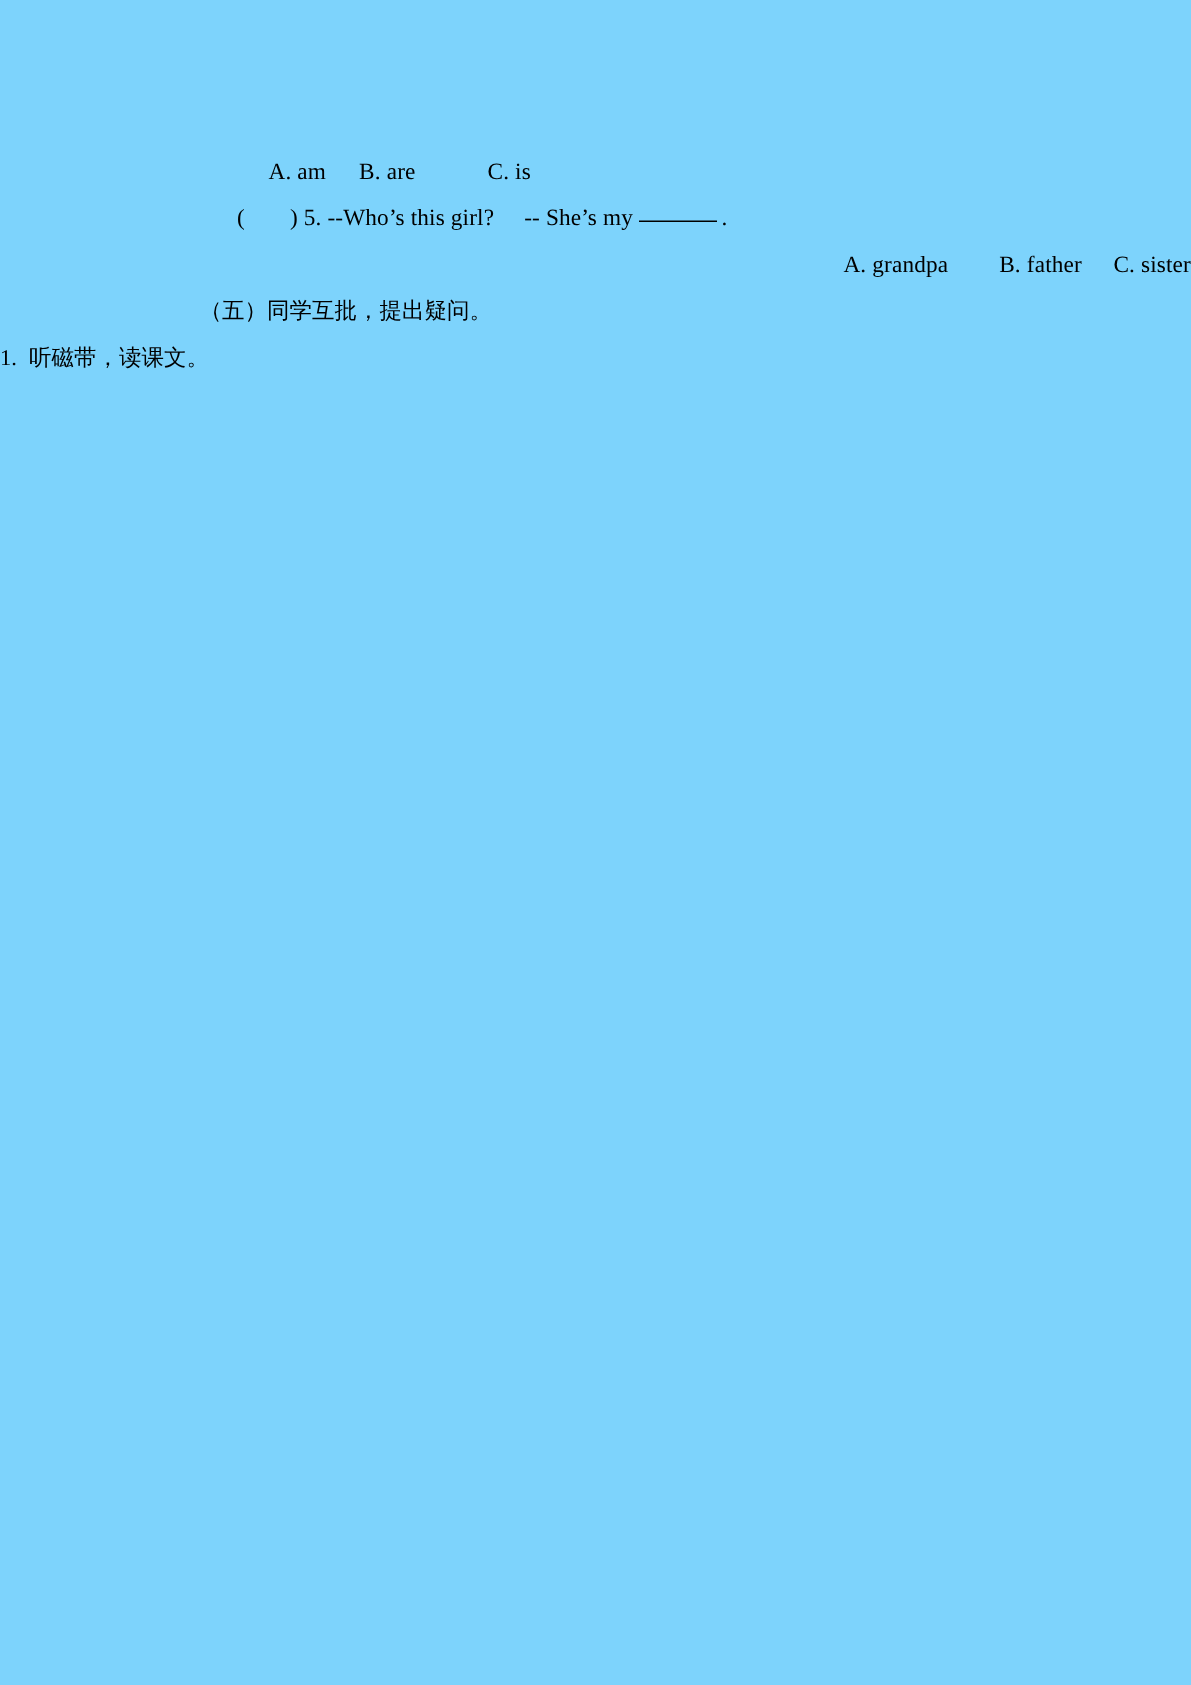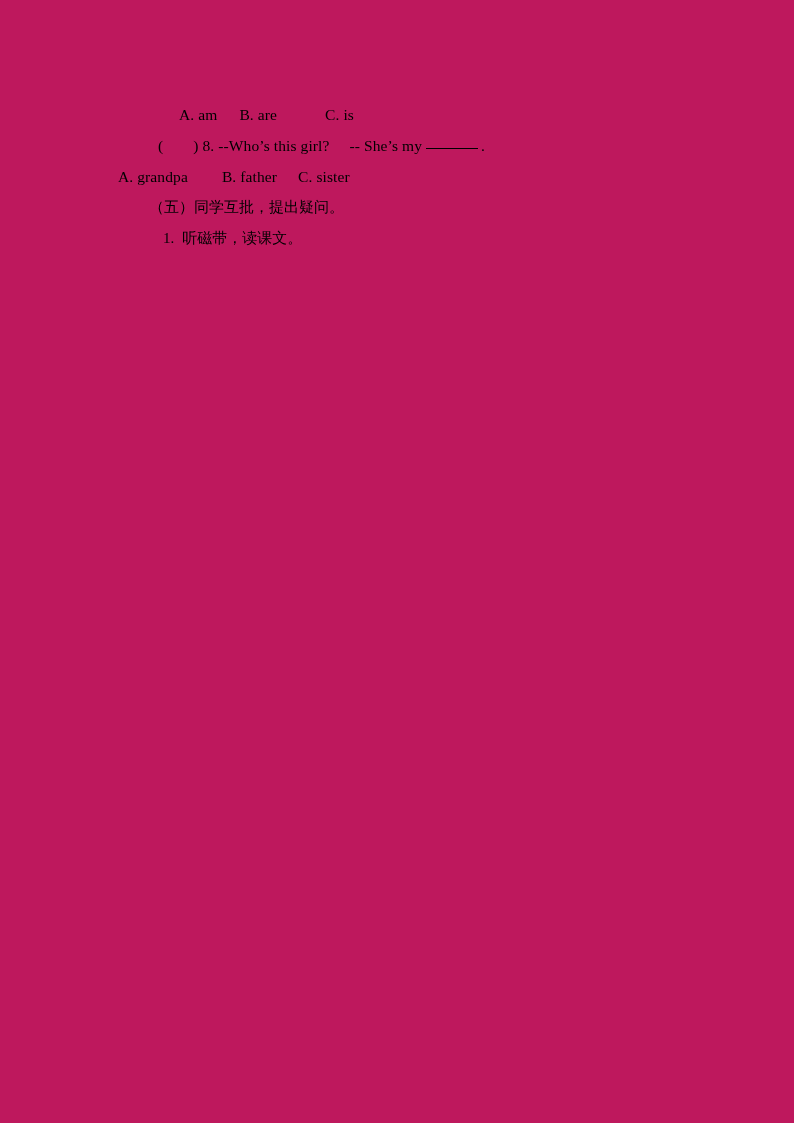--- a/index.html
+++ b/index.html
@@ -16,21 +16,21 @@
     color: #000000;
     -webkit-font-smoothing: antialiased;
   }
 
   #page {
     position: absolute;
     left: 0;
     top: 0;
     width: 794px;
     height: 1123px;
-    background: #be185d;
+    background: #7dd3fc;
   }
 
   .doc-body {
     position: absolute;
     left: 0;
     top: 99px;
     width: 794px;
   }
 
   .line {
@@ -49,23 +49,23 @@
 
   
   .line.cjk {
     font-family: "DejaVu Sans", "Liberation Sans", sans-serif;
     font-size: 15px;
     letter-spacing: 0px;
   }
 
   .ind-opt1   { padding-left: 179px; }
   .ind-q      { padding-left: 158px; }
-  .ind-opt2   { padding-left: 118px; }
-  .ind-sect   { padding-left: 133px; margin-left: 16px; }
-  .ind-num    { padding-left: 163px; }
+  .ind-opt2   { padding-left: 71px; text-align: right; }
+  .ind-sect   { padding-left: 133px; }
+  .ind-num    { }
 
   .gap-a { display: inline-block; width: 22px; }
   .gap-b { display: inline-block; width: 48px; }
   .gap-c { display: inline-block; width: 34px; }
   .gap-d { display: inline-block; width: 21px; }
   .gap-paren { display: inline-block; width: 30px; }
   .gap-dash { display: inline-block; width: 20px; }
   .gap-num { display: inline-block; width: 8px; }
 
   .blank-fill {
@@ -80,18 +80,18 @@
     font-family: "Liberation Serif", "DejaVu Serif", serif;
     font-size: 15px;
   }
 </style>
 </head>
 <body>
 
 <div id="page">
   <div class="doc-body" id="doc-body">
       <div class="line latin ind-opt1"><span>A. am</span><span class="gap-a"></span><span>B. are</span><span class="gap-b"></span><span>C. is</span></div>
-      <div class="line latin ind-q"><span>(</span><span class="gap-paren"></span><span>) 8. --Who’s this girl?</span><span class="gap-dash"></span><span>-- She’s my</span><span class="blank-fill"></span><span>.</span></div>
+      <div class="line latin ind-q"><span>(</span><span class="gap-paren"></span><span>) 5. --Who’s this girl?</span><span class="gap-dash"></span><span>-- She’s my</span><span class="blank-fill"></span><span>.</span></div>
       <div class="line latin ind-opt2"><span>A. grandpa</span><span class="gap-c"></span><span>B. father</span><span class="gap-d"></span><span>C. sister</span></div>
       <div class="line cjk ind-sect"><span>（五）同学互批，提出疑问。</span></div>
       <div class="line cjk ind-num"><span class="num-marker">1.</span><span class="gap-num"></span><span>听磁带，读课文。</span></div>
     </div>
 </div>
 
 </body></html>

